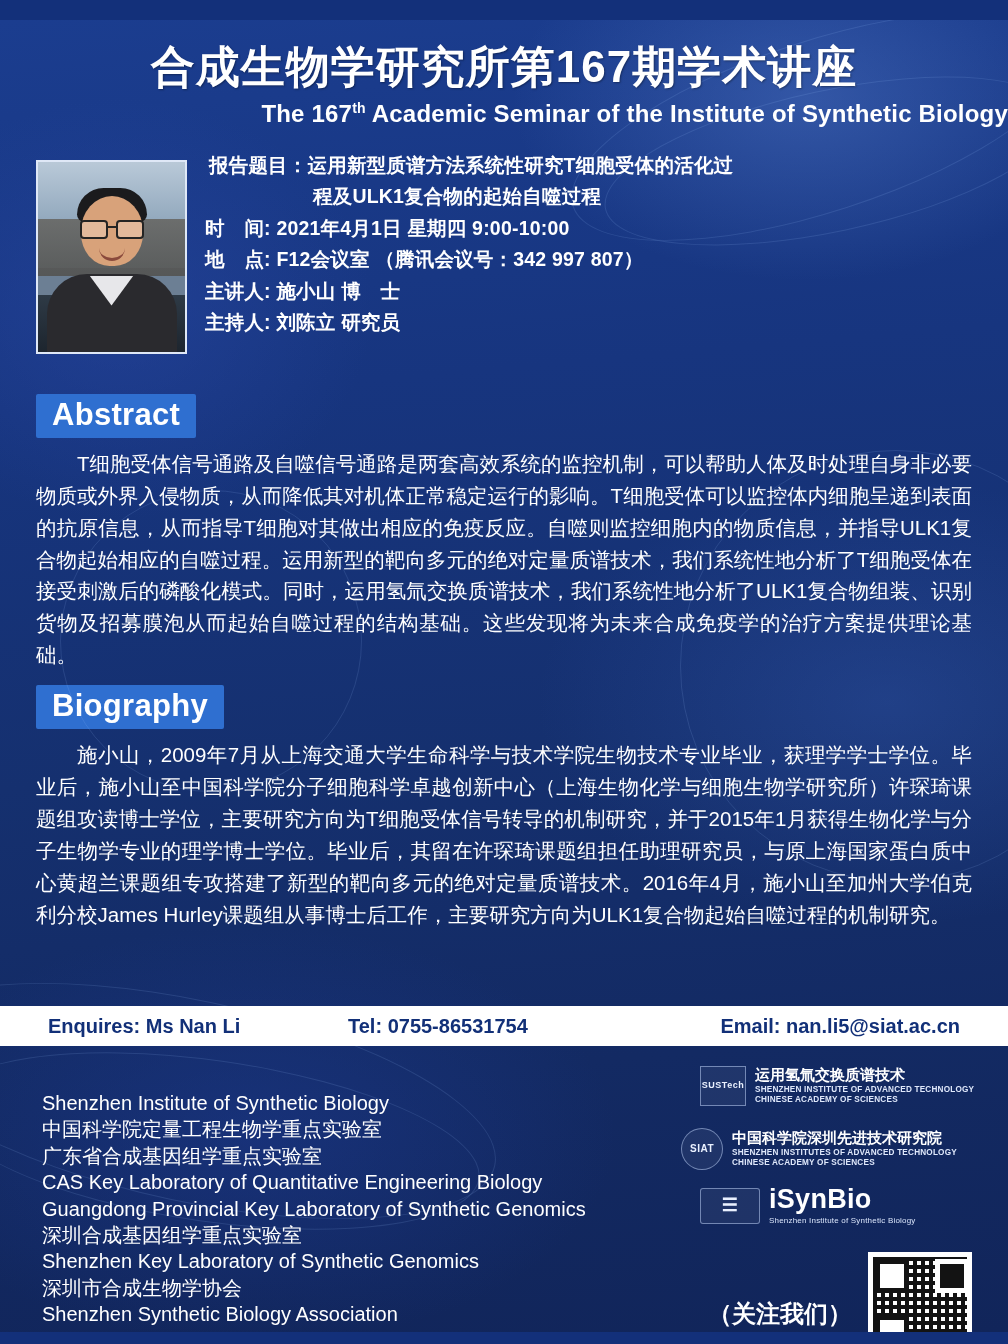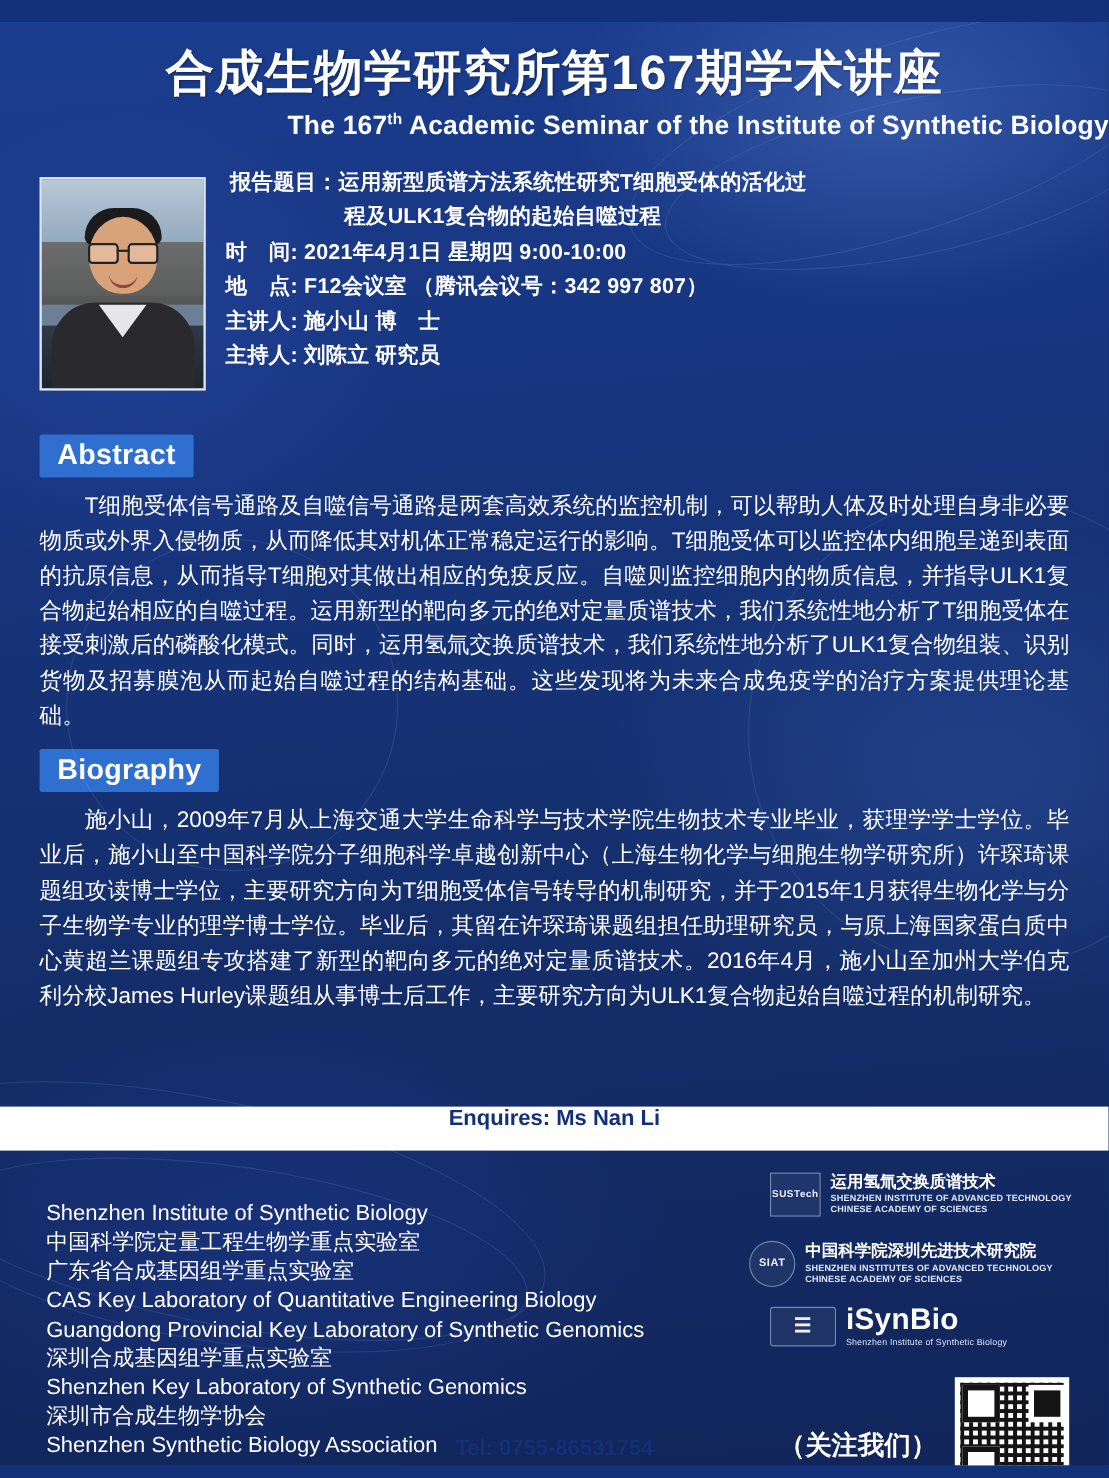--- a/index.html
+++ b/index.html
@@ -152,21 +152,21 @@
   .info-lines .row.topic1 { padding-left: 4px; }
   .info-lines .row.topic2 { padding-left: 108px; }
 
   
   .sec-tag {
     display: inline-block;
     margin: 14px 0 0 36px;
     padding: 3px 16px 5px 16px;
     background: #2f6fd0;
     color: #ffffff;
-    font-size: 26px;
+    font-size: 31px;
     font-weight: bold;
     border-radius: 2px;
     letter-spacing: 0.3px;
   }
   .sec-body {
     margin: 10px 36px 0 36px;
     color: #ffffff;
     font-size: 20.5px;
     line-height: 1.56;
     text-align: justify;
@@ -180,21 +180,20 @@
     left: 0;
     top: 986px;
     width: 1008px;
     height: 40px;
     background: #ffffff;
     display: flex;
     align-items: center;
     box-sizing: border-box;
     padding: 0 48px;
     color: #123078;
-    flex-direction: column;
   }
   .contact-bar span {
     font-size: 20px;
     font-weight: bold;
     white-space: nowrap;
   }
   .contact-bar .c1 { flex: 0 0 300px; }
   .contact-bar .c2 { flex: 0 0 300px; }
   .contact-bar .c3 { flex: 1 1 auto; text-align: right; }
 

